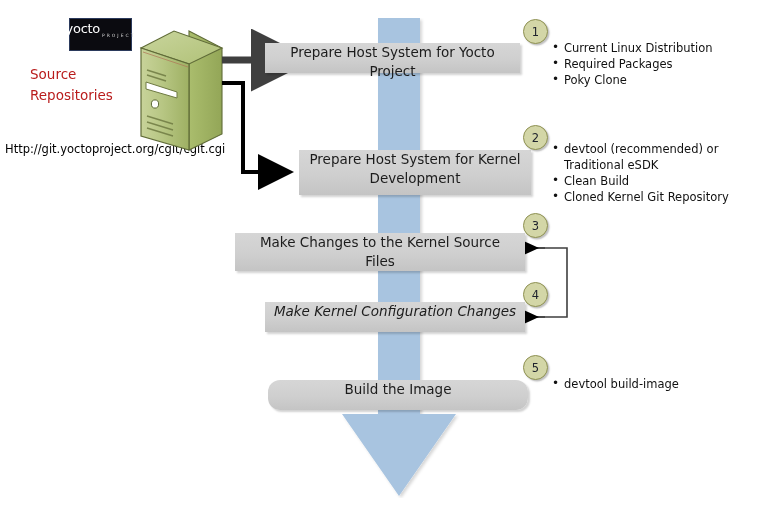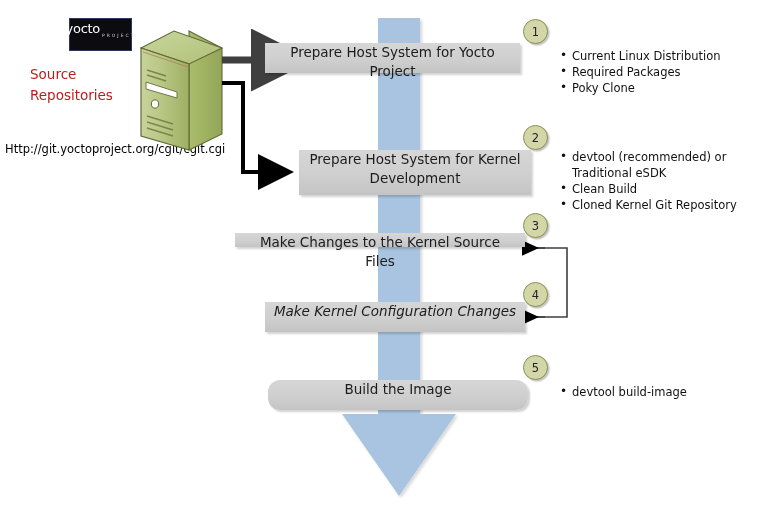--- a/index.html
+++ b/index.html
@@ -118,21 +118,21 @@
     align-items: center;
     justify-content: center;
     font-size: 11.5px;
     color: #20242e;
     box-sizing: border-box;
   }
 
   
   .blist {
     position: absolute;
-    margin: 8px;
+    margin: 0;
     padding: 0;
     list-style: none;
     font-size: 11.5px;
     color: #111111;
     line-height: 16px;
   }
   .blist li {
     position: relative;
     padding-left: 13px;
     white-space: nowrap;
@@ -251,21 +251,21 @@
   </svg>
 
   <div class="pbox" style="left:265px; top:43px; width:255px; height:30px;">
     <span>Prepare Host System for Yocto Project</span>
   </div>
 
   <div class="pbox" style="left:288px; top:150px; width:232px; height:45px;margin-left:11px;">
     <span>Prepare Host System for Kernel Development</span>
   </div>
 
-  <div class="pbox" style="left:235px; top:233px; width:290px; height:14px;">
+  <div class="pbox" style="left:235px; top:233px; width:290px; height:38px;">
     <span>Make Changes to the Kernel Source Files</span>
   </div>
 
   <div class="pbox" style="left:265px; top:302px; width:260px; height:30px;font-style:italic;">
     <span>Make Kernel Configuration Changes</span>
   </div>
 
   <div class="pbox" style="left:268px; top:380px; width:260px; height:30px;border-radius:12px;">
     <span>Build the Image</span>
   </div>

